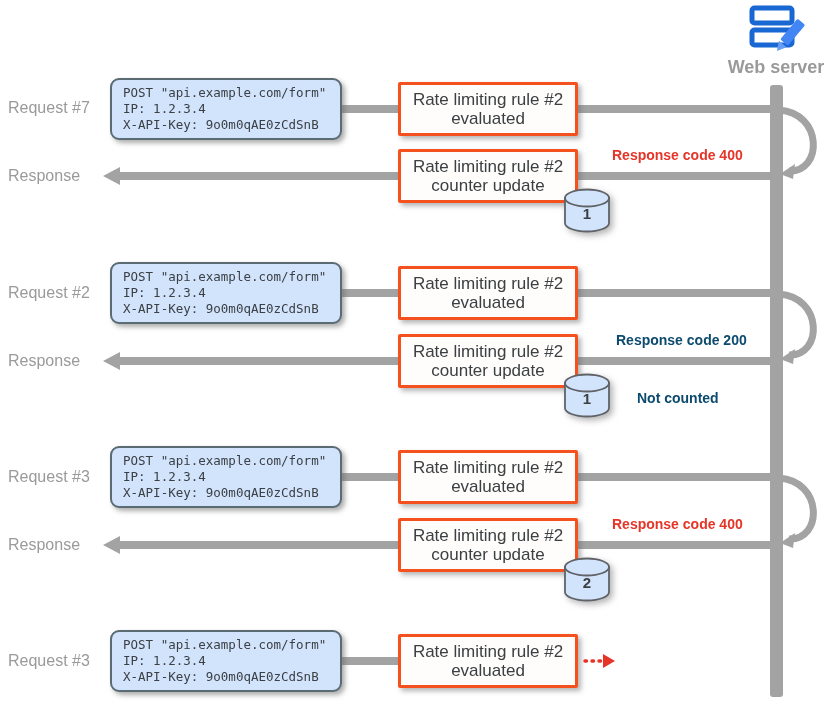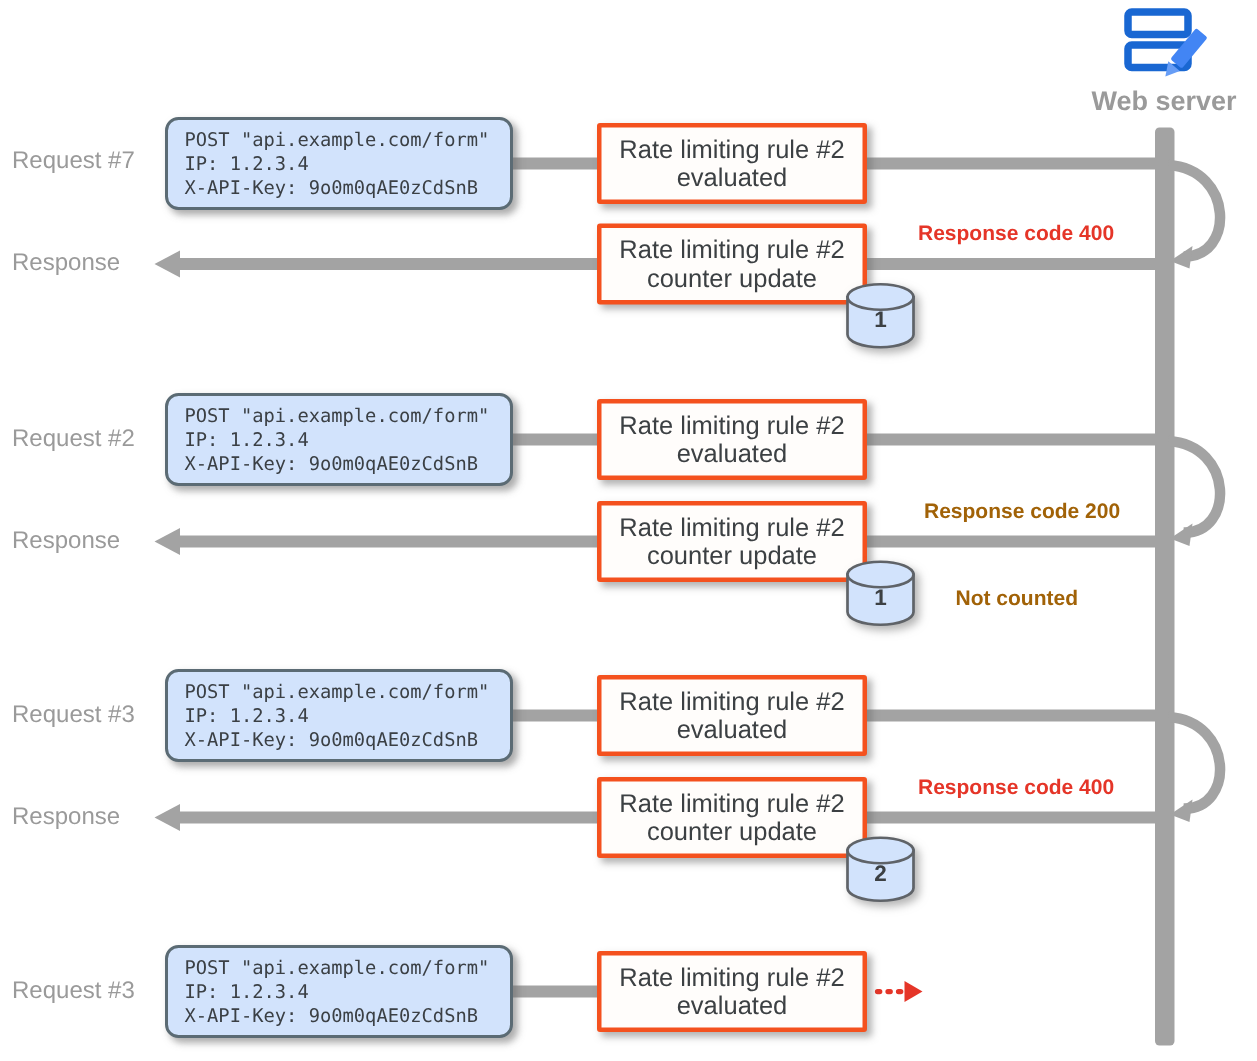--- a/index.html
+++ b/index.html
@@ -18,21 +18,21 @@
             background:#fffdfb;border:3px solid #f4511e;border-radius:2px;
             box-shadow:3px 3px 5px rgba(105,105,105,.5);
             display:flex;flex-direction:column;align-items:center;justify-content:center;
             font-size:17px;line-height:19px;color:#3c4043;text-align:center;z-index:2;}
   .db{width:48px;height:46px;z-index:3;filter:drop-shadow(3px 3px 3px rgba(105,105,105,.5));}
   .db svg{position:absolute;left:0;top:0;}
   .db .num{position:absolute;left:0;top:17px;width:48px;text-align:center;
            font-size:15px;font-weight:600;color:#3c4043;}
   .note{font-size:14px;font-weight:700;white-space:nowrap;z-index:4;}
   .note.red{color:#e53528;}
-  .note.gray{color:#a16207;text-align:center;}
+  .note.gray{color:#0c4a6e;text-align:center;}
   .server-label{left:700px;top:57px;width:152px;text-align:center;font-size:18px;
                 font-weight:700;color:#9a9a9a;}
   svg.layer{position:absolute;left:0;top:0;z-index:1;}
   .icon-wrap{left:748px;top:4px;width:58px;height:52px;z-index:2;}
 </style>
 </head>
 <body>
 
 <div class="stage">
 

